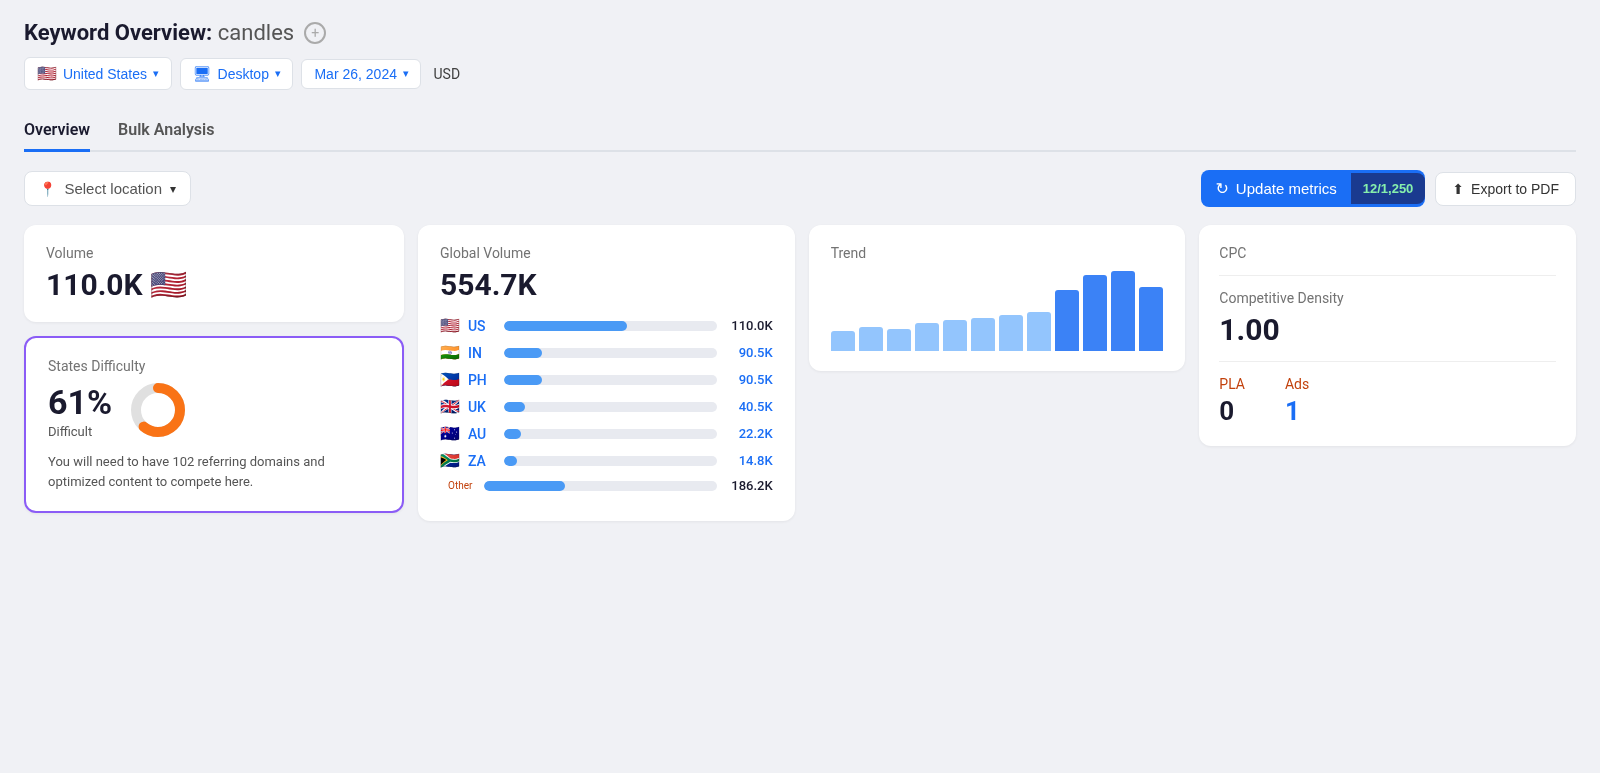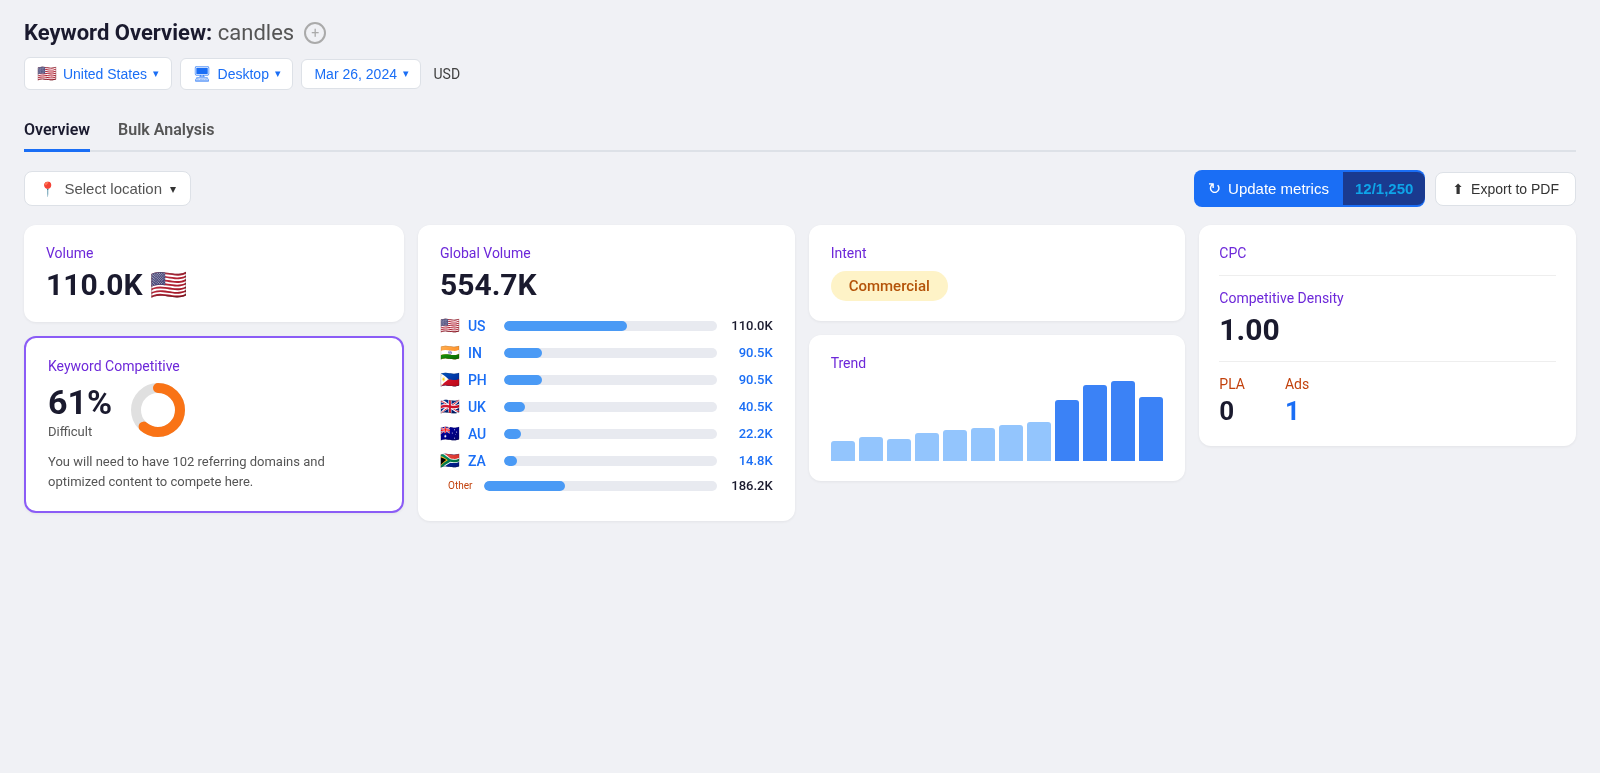--- a/index.html
+++ b/index.html
@@ -135,22 +135,22 @@
       display: flex;
       align-items: center;
       gap: 7px;
       padding: 9px 14px;
     }
     .update-icon {
       font-size: 16px;
     }
     .update-count-badge {
       background: #1a3a8f;
-      color: #0ea5e9;
-      font-size: 15px;
+      color: #86efac;
+      font-size: 13px;
       font-weight: 600;
       padding: 8px 12px;
       border-radius: 0 8px 8px 0;
     }
     .export-btn {
       display: flex;
       align-items: center;
       gap: 7px;
       padding: 8px 16px;
       background: white;
@@ -184,21 +184,21 @@
       gap: 14px;
     }
     .volume-card {
       background: white;
       border-radius: 12px;
       padding: 20px 22px;
       box-shadow: 0 1px 3px rgba(0,0,0,0.06);
     }
     .card-label {
       font-size: 14px;
-      color: #6d28d9;
+      color: #737373;
       margin-bottom: 6px;
       font-weight: 400;
     }
     .volume-value {
       font-size: 30px;
       font-weight: 700;
       color: #1a1a2e;
       display: flex;
       align-items: center;
       gap: 8px;
@@ -432,21 +432,21 @@
 
     <div class="volume-card">
       <div class="card-label">Volume</div>
       <div class="volume-value">
         <span>110.0K</span>
         <span>🇺🇸</span>
       </div>
     </div>
 
     <div class="kd-card">
-      <div class="card-label">Keyword Competitive</div>
+      <div class="card-label">States Difficulty</div>
       <div class="kd-main">
         <div>
           <div class="kd-percent">61%</div>
           <div class="kd-label">Difficult</div>
         </div>
         <div class="kd-donut">
           <svg width="60" height="60" viewBox="0 0 60 60">
             <circle cx="30" cy="30" r="22" fill="none" stroke="#e0e0e0" stroke-width="10"></circle>
             <circle cx="30" cy="30" r="22" fill="none" stroke="#f97316" stroke-width="10" stroke-dasharray="138.2 138.2" stroke-dashoffset="53.9" stroke-linecap="round"></circle>
           </svg>
@@ -514,26 +514,20 @@
       <span class="other-label">Other</span>
       <div class="bar-container">
         <div class="bar-fill" style="width:35%; background:#4a9af5;"></div>
       </div>
       <span class="country-value dark">186.2K</span>
     </div>
   </div>
 
   <div class="intent-trend-col">
 
-    <div class="card">
-      <div class="card-label">Intent</div>
-      <div style="margin-top:10px;">
-        <span class="intent-badge">Commercial</span>
-      </div>
-    </div>
 
     <div class="card">
       <div class="card-label">Trend</div>
       <div class="trend-chart" id="trend-chart">
           <div class="trend-bar" style="height: 25%;"></div>
           <div class="trend-bar" style="height: 30.5556%;"></div>
           <div class="trend-bar" style="height: 27.7778%;"></div>
           <div class="trend-bar" style="height: 34.7222%;"></div>
           <div class="trend-bar" style="height: 38.8889%;"></div>
           <div class="trend-bar" style="height: 41.6667%;"></div>

